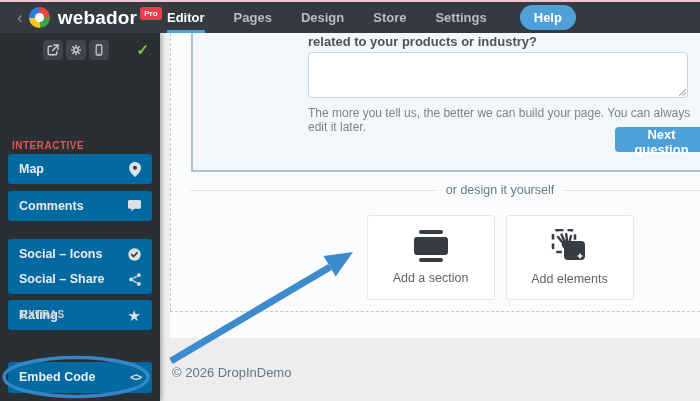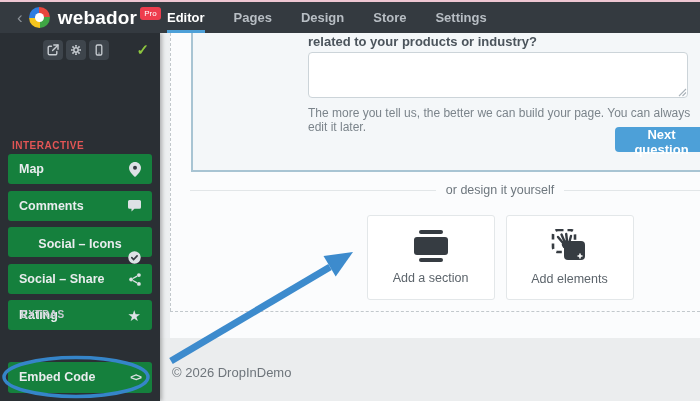--- a/index.html
+++ b/index.html
@@ -7,21 +7,21 @@
   body { position:relative; font-family:"Liberation Sans", sans-serif; background:#fbfcfd; }
 
   
   #topbar { position:absolute; left:0; top:0; right:0; height:33px; background:#343a40;
             border-top:2px solid #eec6d2; display:flex; align-items:center; z-index:30; }
   .back-chevron { color:#8a9096; font-size:17px; margin-left:17px; line-height:1; }
   .logo-circle { width:21px; height:21px; border-radius:50%; margin-left:6px; position:relative;
       background:conic-gradient(#e8463c 0 90deg,#3fa544 90deg 180deg,#f6c51e 180deg 270deg,#2f7de1 270deg 360deg); }
   .logo-circle::after { content:""; position:absolute; inset:6px; background:#fff; border-radius:50%; }
   .brand { color:#fff; font-size:19px; font-weight:bold; margin-left:8px; letter-spacing:.2px; }
-  .pro-badge { background:#ee3d4d; color:#fff; font-size:8px; font-weight:normal; padding:2px 4px;
+  .pro-badge { background:#ee3d4d; color:#fff; font-size:8px; font-weight:bold; padding:2px 4px;
                border-radius:3px; margin-left:3px; align-self:flex-start; margin-top:5px; }
   #nav { position:absolute; left:167px; top:0; height:100%; display:flex; align-items:center; gap:29px; }
   .nav-item { color:#b8bec4; font-size:13px; font-weight:700; height:100%; display:flex; align-items:center; position:relative; cursor:pointer; }
   .nav-item.active { color:#fff; }
   .nav-item.active::after { content:""; position:absolute; left:0; right:0; bottom:0; height:3px; background:#4da0d8; }
   .help-pill { background:#4da0d8; color:#fff; border-radius:13px; padding:5px 14px; font-size:13px; font-weight:700; margin-left:4px; cursor:pointer; }
 
   
   #sidebar { position:absolute; left:0; top:33px; width:160px; bottom:0; background:#2a2f34; z-index:20;
              box-shadow:2px 0 4px rgba(0,0,0,.28); }
@@ -31,29 +31,29 @@
   .tool-btn:first-child { margin-left:43px; }
   .saved-check { margin-left:auto; margin-right:11px; color:#8dc63f; font-size:15px; font-weight:bold; }
   .search-box { position:absolute; left:8px; right:8px; top:32px; height:24px; background:#24282c;
                 border:1px solid #3a4147; border-radius:3px; display:flex; align-items:center; padding:0 8px; }
   .search-box input { flex:1; background:transparent; border:none; outline:none; color:#9aa1a7; font-size:12px;
                       font-family:"Liberation Sans", sans-serif; min-width:0; }
   .search-box input::placeholder { color:#868d93; }
   .section-label { position:absolute; left:12px; font-size:10px; font-weight:bold; letter-spacing:.5px; }
   .lbl-interactive { top:107px; color:#e25555; }
   .lbl-extras { top:276px; color:#c6ccd1;padding-left:9px; }
-  .tile { position:absolute; left:8px; right:8px; height:30px; background:#15803d; border-radius:3px;
-          display:flex; align-items:center; padding:10px 11px; cursor:pointer; }
+  .tile { position:absolute; left:8px; right:8px; height:30px; background:#0369a1; border-radius:3px;
+          display:flex; align-items:center; padding:0 11px; cursor:pointer; }
   .tile-label { color:#e9ecee; font-size:12.5px; font-weight:600; }
   .tile-icon { margin-left:auto; display:flex; align-items:center; color:#dde1e5; }
   .new-badge { background:#4cc3d9; color:#fff; font-size:14px; font-weight:bold; border-radius:3px;
                padding:2px 5px; margin-left:6px; }
   .code-glyph { font-size:11px; font-weight:800; letter-spacing:-1px; color:#dde1e5; }
   .star-glyph { font-size:15px; color:#dde1e5; line-height:1; }
-  .t-map{top:121px;} .t-comments{top:158px;} .t-soc-icons{top:194px;flex-direction:column;}
+  .t-map{top:121px;} .t-comments{top:158px;} .t-soc-icons{top:206px;}
   .t-soc-share{top:231px;} .t-rating{top:267px;} .t-apps{top:293px;margin-top:37px;} .t-embed{top:329px;}
 
   
   #main { position:absolute; left:160px; top:33px; right:0; bottom:0; background:#fbfcfd; z-index:5; }
   #main .gutter { position:absolute; left:0; top:0; width:10px; height:100%; background:#edeff1; }
   .dash-v { position:absolute; left:10px; top:0; height:278px; border-left:1px dashed #c2c8cc; }
   .dash-h { position:absolute; left:10px; top:278px; right:0; border-top:1px dashed #c2c8cc; }
 
   .question-panel { position:absolute; left:31px; right:-10px; top:0; height:139px; background:#f4f7f9;
                     border:2px solid #a8c4d3; border-top:none; }
@@ -87,20 +87,21 @@
   <span class="back-chevron">‹</span>
   <span class="logo-circle"></span>
   <span class="brand">webador</span>
   <span class="pro-badge">Pro</span>
   <div id="nav">
     <span class="nav-item active">Editor</span>
     <span class="nav-item">Pages</span>
     <span class="nav-item">Design</span>
     <span class="nav-item">Store</span>
     <span class="nav-item">Settings</span>
+    <span class="help-pill">Help</span>
   </div>
 </div>
 
 <div id="sidebar">
   <div class="tools-row">
     <span class="tool-btn">
       <svg width="12" height="12" viewBox="0 0 12 12" fill="none" stroke="#c9ced3" stroke-width="1.4" stroke-linecap="round">
         <path d="M4.5 2.2H2.6A1.4 1.4 0 001.2 3.6v5.8a1.4 1.4 0 001.4 1.4h5.8a1.4 1.4 0 001.4-1.4V7.5"></path>
         <path d="M6.8 1h4.2v4.2"></path>
           <path d="M10.8 1.2L5.6 6.4"></path>

